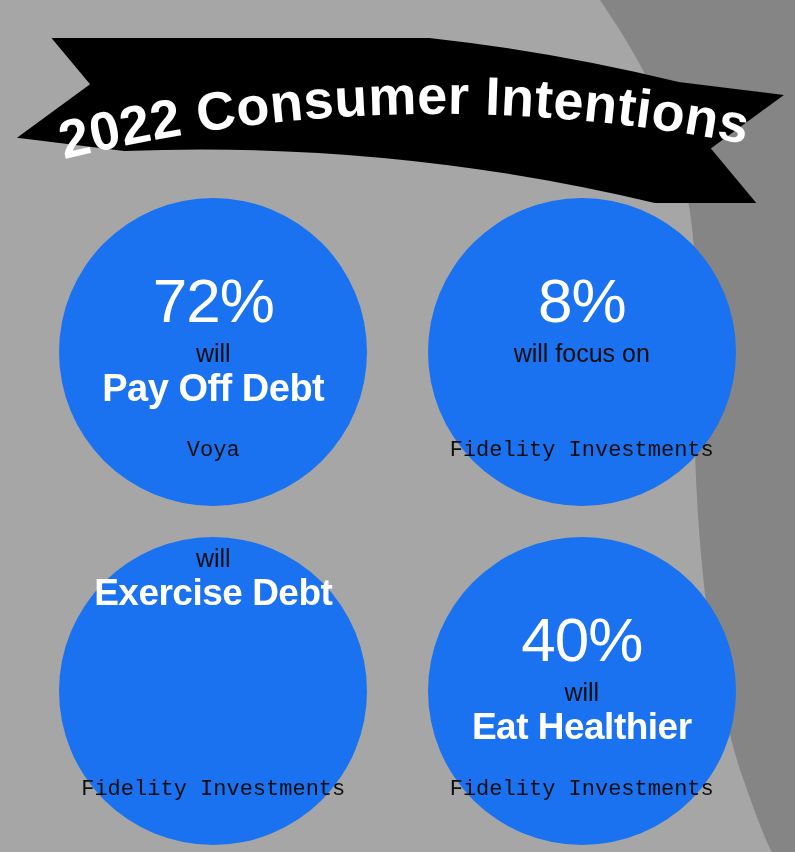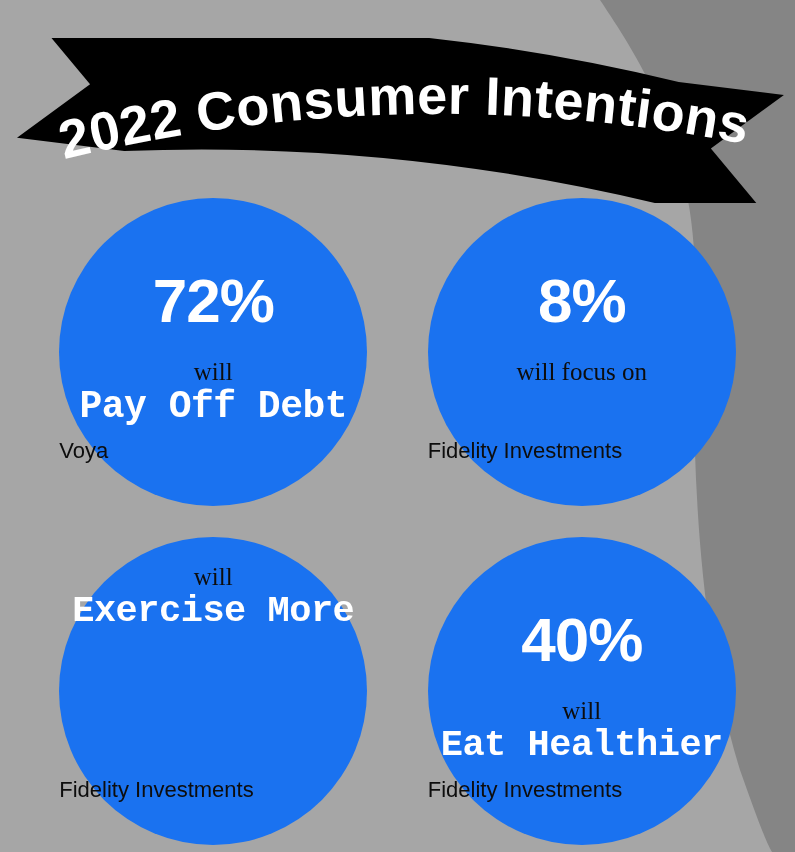--- a/index.html
+++ b/index.html
@@ -67,54 +67,54 @@
     justify-self: center;
     align-self: center;
     display: flex;
     flex-direction: column;
     align-items: center;
     box-sizing: border-box;
   }
   .pct {
     color: #ffffff;
     font-family: "Liberation Sans", sans-serif;
-    font-weight: bold;
+    font-weight: normal;
     font-size: 62px;
     line-height: 1;
     margin-top: 72px;
     letter-spacing: -1px;
   }
   .will {
     color: #0d0d0d;
-    font-family: Liberation Serif, serif;
+    font-family: Liberation Sans, sans-serif;
     font-size: 25px;
     line-height: 1.1;
-    margin-top: 26px;
+    margin-top: 8px;
     white-space: nowrap;
   }
   .action {
     color: #ffffff;
-    font-family: Liberation Mono, monospace;
+    font-family: Liberation Sans, sans-serif;
     font-weight: bold;
     font-size: 38px;
     line-height: 1.05;
     margin-top: 2px;
     white-space: nowrap;
     letter-spacing: -0.5px;
   }
   .source {
     color: #0d0d0d;
-    font-family: Liberation Sans, sans-serif;
+    font-family: Liberation Mono, monospace;
     font-size: 22px;
     line-height: 1;
     position: absolute;
     bottom: 44px;
     left: 0;
     right: 0;
-    text-align: left;
+    text-align: center;
     white-space: nowrap;
   }
   
   .circle.c2 .action { font-size: 37px; }
   .circle.c3 .action { font-size: 37px; }
   .circle.c4 .action { font-size: 37px; text-align: center; }
 </style>
 </head>
 <body>
 
@@ -160,21 +160,21 @@
     </div>
 
     <div class="circle c2">
       <div class="pct">8%</div>
       <div class="will">will focus on</div>
       <div class="source">Fidelity Investments</div>
     </div>
 
     <div class="circle c3">
       <div class="will">will</div>
-      <div class="action">Exercise More</div>
+      <div class="action">Exercise Debt</div>
       <div class="source">Fidelity Investments</div>
     </div>
 
     <div class="circle c4">
       <div class="pct">40%</div>
       <div class="will">will</div>
       <div class="action">Eat Healthier</div>
       <div class="source">Fidelity Investments</div>
     </div>
 

